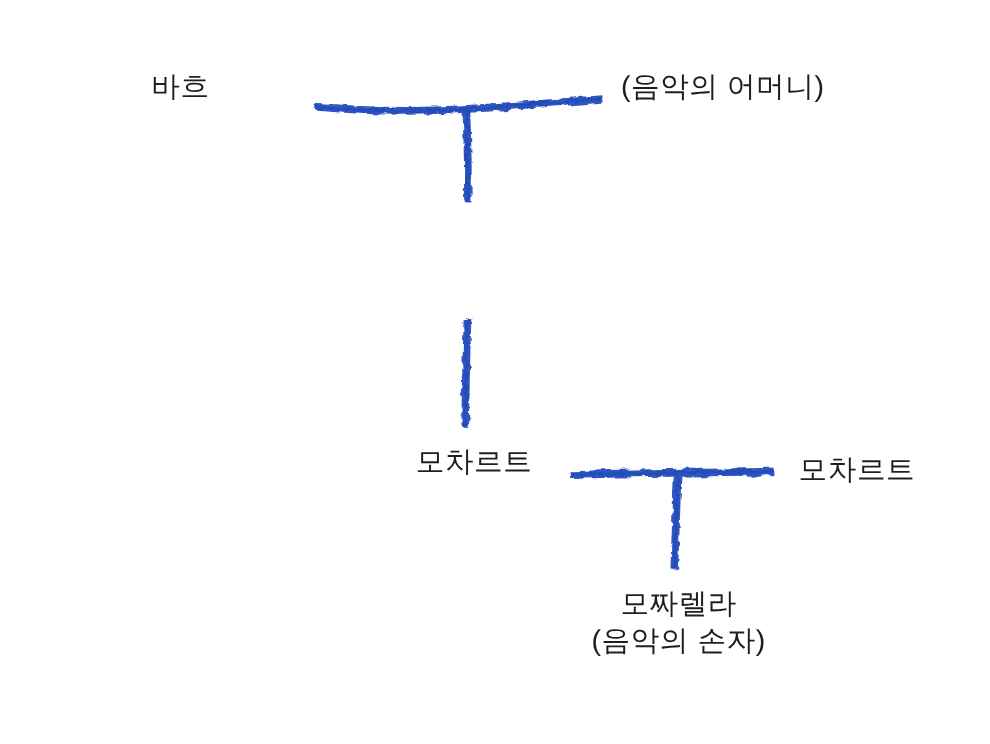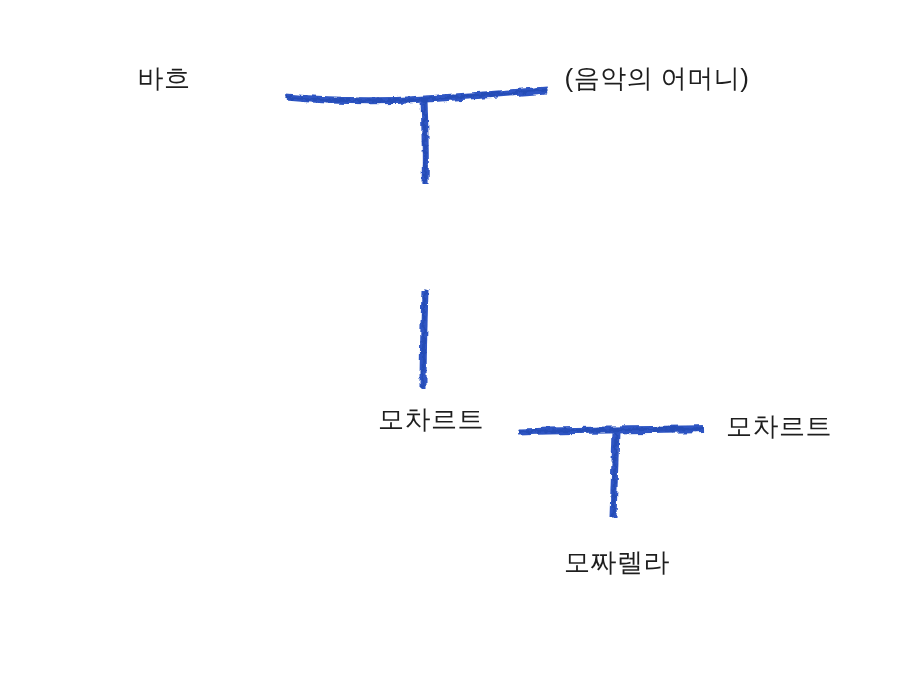--- a/index.html
+++ b/index.html
@@ -86,17 +86,18 @@
 
 
   <div class="node" style="left:431px; top:402px;">
     <span class="name">모차르트</span>
   </div>
 
   <div class="node" style="left:779px; top:409px;">
     <span class="name">모차르트</span>
   </div>
 
-  <div class="node" style="left:617px; top:531px;margin-top:14px;">
+  <div class="node" style="left:617px; top:531px;">
     <span class="name">모짜렐라</span>
+    <span class="subtitle">(음악의 손자)</span>
   </div>
 
 </div>
 
 </body></html>

